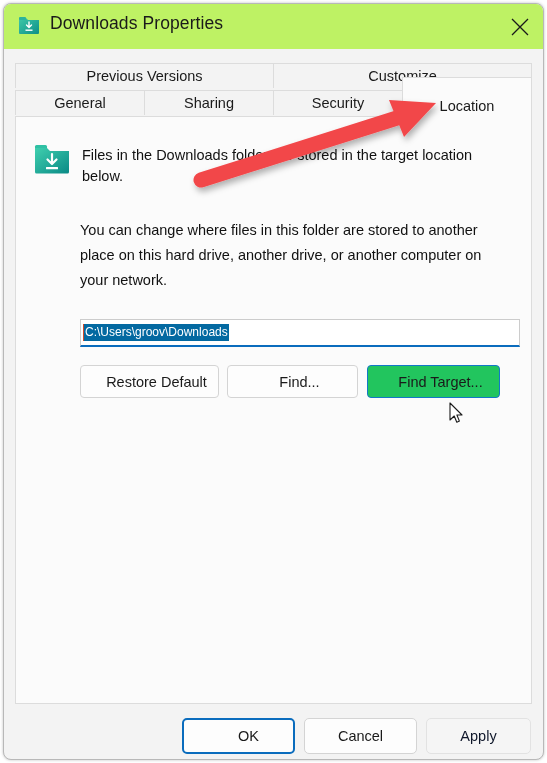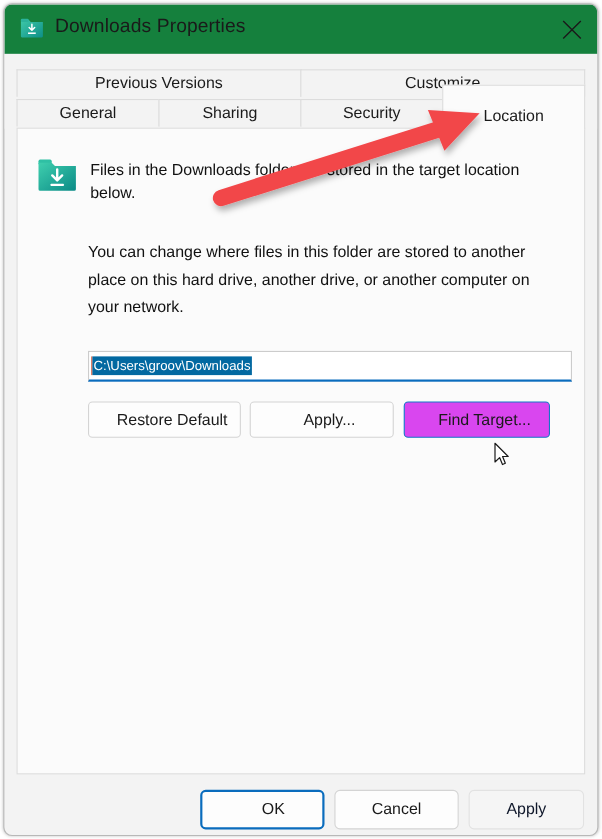--- a/index.html
+++ b/index.html
@@ -28,21 +28,21 @@
     box-shadow: 0 0 3px rgba(0,0,0,0.25);
     overflow: hidden;
   }
 
   
   #titlebar {
     position: absolute;
     left: 0; top: 0;
     width: 100%;
     height: 45px;
-    background: #15803d;
+    background: #bef264;
     box-sizing: border-box;
   }
   #title-icon {
     position: absolute;
     left: 14px;
     top: 11px;
     width: 22px;
     height: 20px;
   }
   #title-text {
@@ -195,21 +195,21 @@
     font-family: "Liberation Sans", sans-serif;
     display: flex;
     align-items: center;
     justify-content: center;
     cursor: default;
     padding-left: 14px;
   }
   #btn-restore { left: 64px;  width: 139px; }
   #btn-move    { left: 211px; width: 131px; }
   #btn-find    { left: 351px; width: 133px;
-                 background: #d946ef;
+                 background: #22c55e;
                  border: 1px solid #1378c8; }
 
   
   #cursor {
     position: absolute;
     left: 433px;
     top: 285px;
     width: 16px;
     height: 24px;
     pointer-events: none;
@@ -330,21 +330,21 @@
 
     <div id="path-field" title="C:\Users\groov\Downloads">
       <div id="path-caret"></div>
       <span id="path-value">C:\Users\groov\Downloads</span>
     </div>
 
     <div class="abtn" id="btn-restore">
       <span>Restore Default</span>
     </div>
     <div class="abtn" id="btn-move">
-      <span>Apply...</span>
+      <span>Find...</span>
     </div>
     <div class="abtn" id="btn-find">
       <span>Find Target...</span>
     </div>
 
     <div id="cursor">
       <svg width="16" height="24" viewBox="0 0 16 24">
         <path d="M1 1 L1 18 L5.2 14 L7.8 20.3 L10.4 19.1 L7.9 13 L13 13 Z" fill="#ffffff" stroke="#1a1a1a" stroke-width="1.1" stroke-linejoin="round"></path>
       </svg>
     </div>

